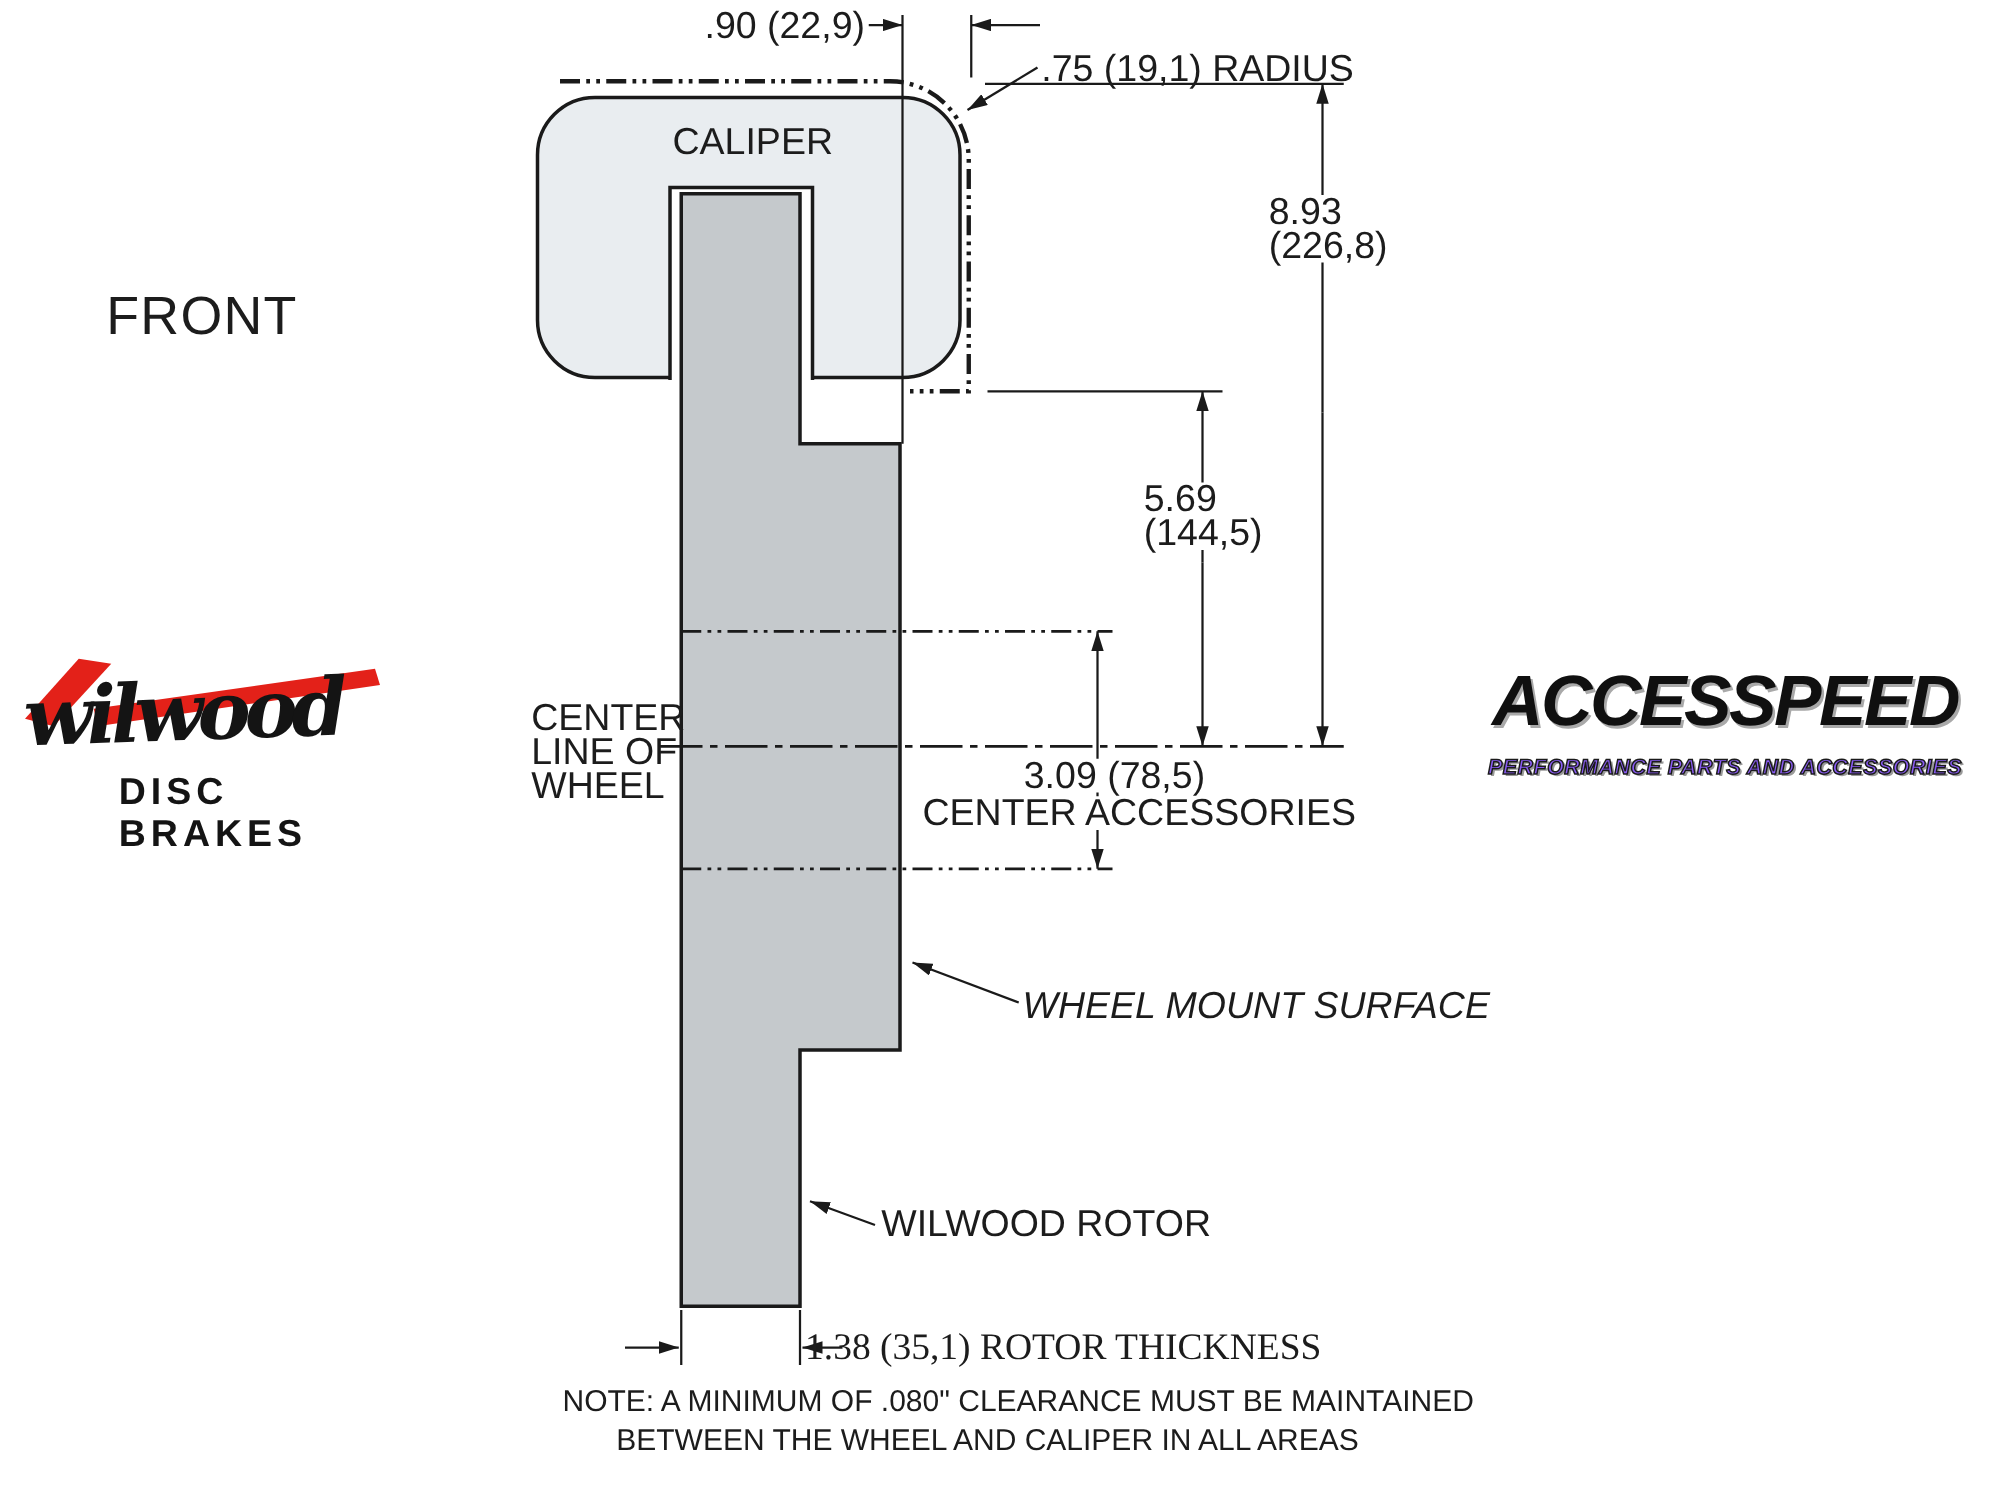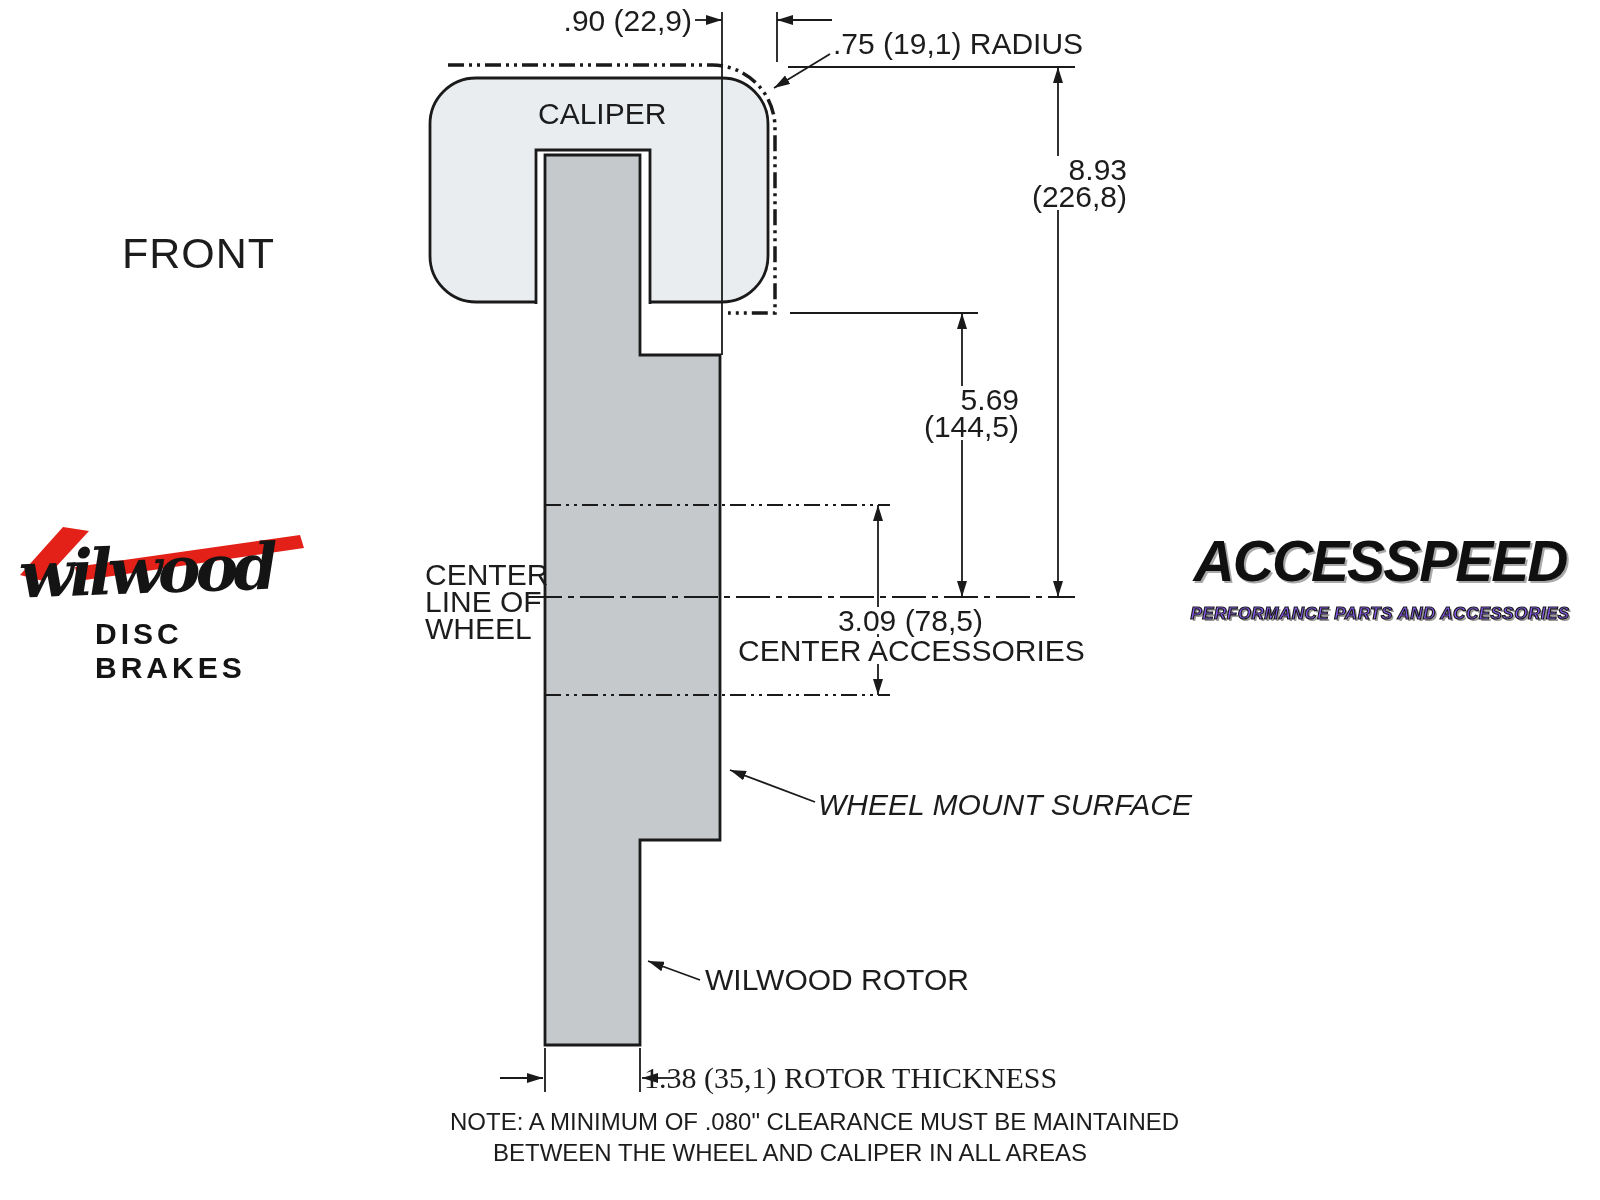--- a/index.html
+++ b/index.html
@@ -1,20 +1,20 @@
 <!DOCTYPE html>
 <html><head>
 <meta charset="utf-8">
 <style>
   html,body{margin:0;padding:0;background:#fff;}
   #stage{position:relative;width:1600px;height:1200px;background:#ffffff;overflow:hidden;
          font-family:"Liberation Sans",sans-serif;color:#1c1c1c;}
   #drawing-svg{position:absolute;left:0;top:0;}
   .lbl{position:absolute;font-size:30px;color:#1c1c1c;white-space:nowrap;line-height:27px;}
-  .dim-box{background:#ffffff;text-align:right;padding:0 3px;}
+  .dim-box{background:#ffffff;text-align:left;padding:0 3px;}
   .front{font-size:43px;letter-spacing:1px;}
   .note{font-size:24px;text-align:center;line-height:31px;}
   .right-align{text-align:right;}
   
   .wilwood{position:absolute;left:15px;top:515px;width:310px;height:140px;}
   .wilwood-script{position:absolute;left:4px;top:18px;font-family:"DejaVu Serif",serif;
       font-style:italic;font-weight:bold;font-size:64px;letter-spacing:-5px;color:#141414;
       transform:rotate(-2deg);}
   .wilwood-sub{position:absolute;left:80px;top:102px;font-size:30px;font-weight:bold;
       letter-spacing:4px;color:#141414;}
@@ -76,27 +76,27 @@
       <line x1="878" y1="600" x2="878" y2="695" marker-end="url(#arrow)"></line>
 
       <line x1="815" y1="802" x2="730" y2="770" marker-end="url(#arrow)"></line>
       <line x1="700" y1="980" x2="648" y2="961" marker-end="url(#arrow)"></line>
 
       <line x1="500" y1="1078" x2="543" y2="1078" marker-end="url(#arrow)"></line>
       <line x1="674" y1="1078" x2="642" y2="1078" marker-end="url(#arrow)"></line>
     </g>
   </svg>
 
-  <div class="lbl front" style="left:85px;top:240px;margin-left:37px;">FRONT</div>
+  <div class="lbl front" style="left:85px;top:240px;">FRONT</div>
 
   <div class="lbl" style="left:538px;top:100px;width:104px;text-align:left;">CALIPER</div>
 
   <div class="lbl right-align" style="left:548px;top:7px;width:144px;">.90 (22,9)</div>
 
-  <div class="lbl" style="left:833px;top:30px;text-align:right;">.75 (19,1) RADIUS</div>
+  <div class="lbl" style="left:833px;top:42px;text-align:right;">.75 (19,1) RADIUS</div>
 
   <div class="lbl dim-box" style="left:1012px;top:156px;width:112px;">
     <div>8.93</div>
     <div>(226,8)</div>
   </div>
 
   <div class="lbl dim-box" style="left:912px;top:386px;width:104px;">
     <div>5.69</div>
     <div>(144,5)</div>
   </div>

